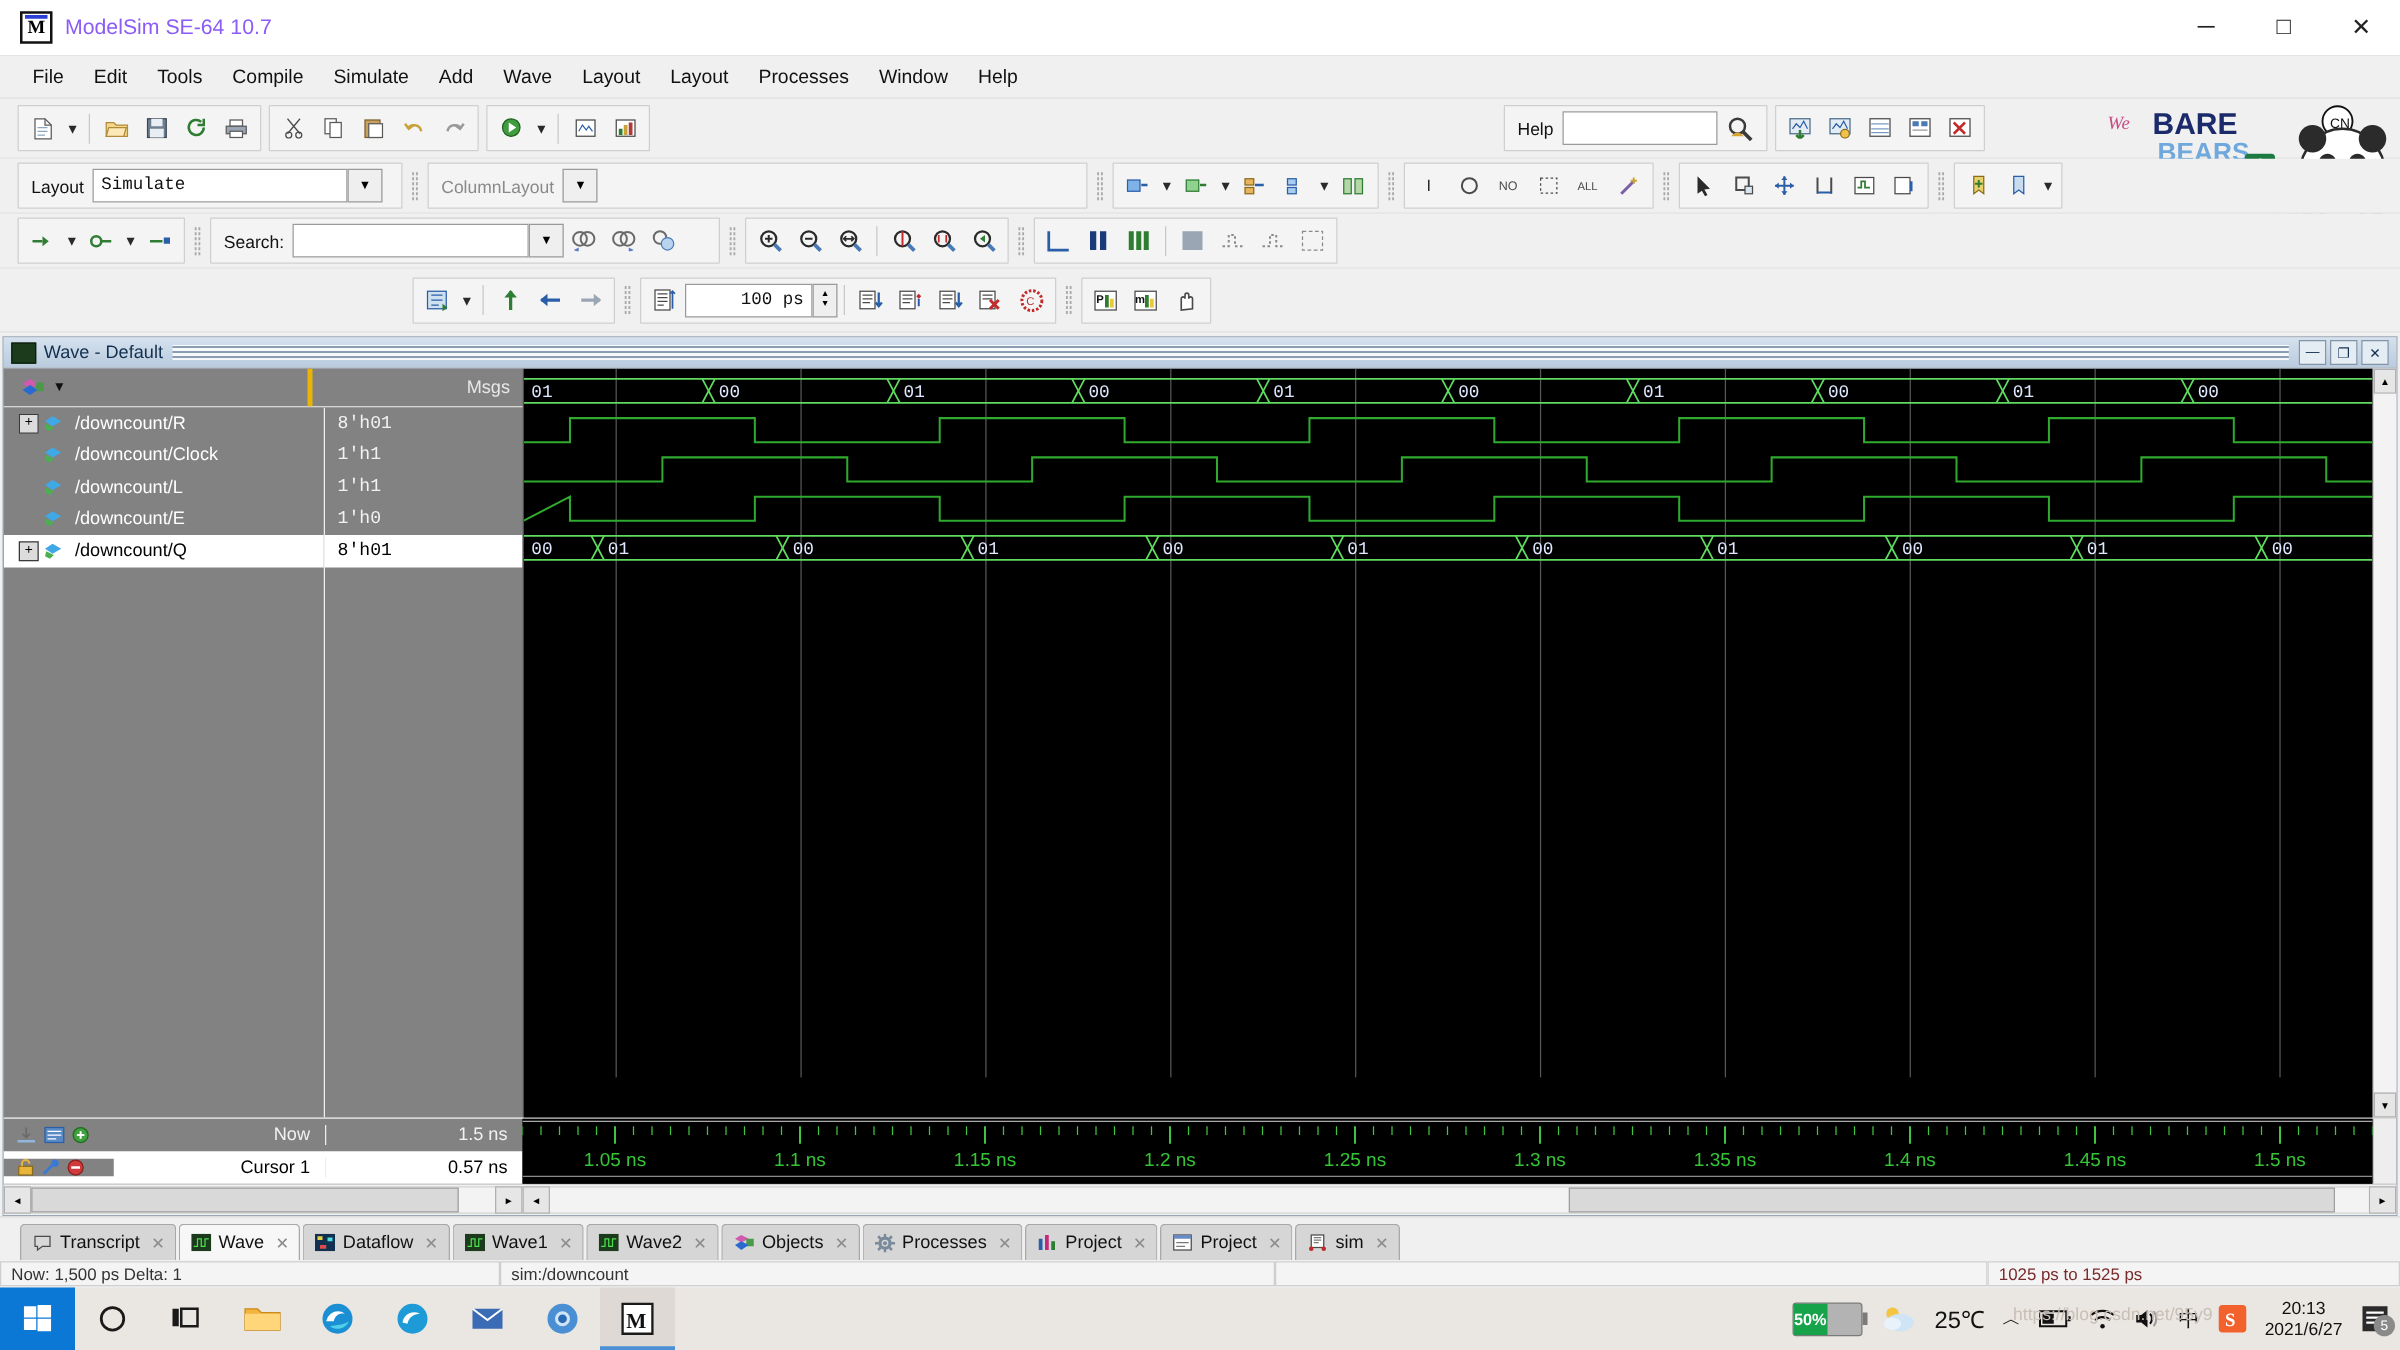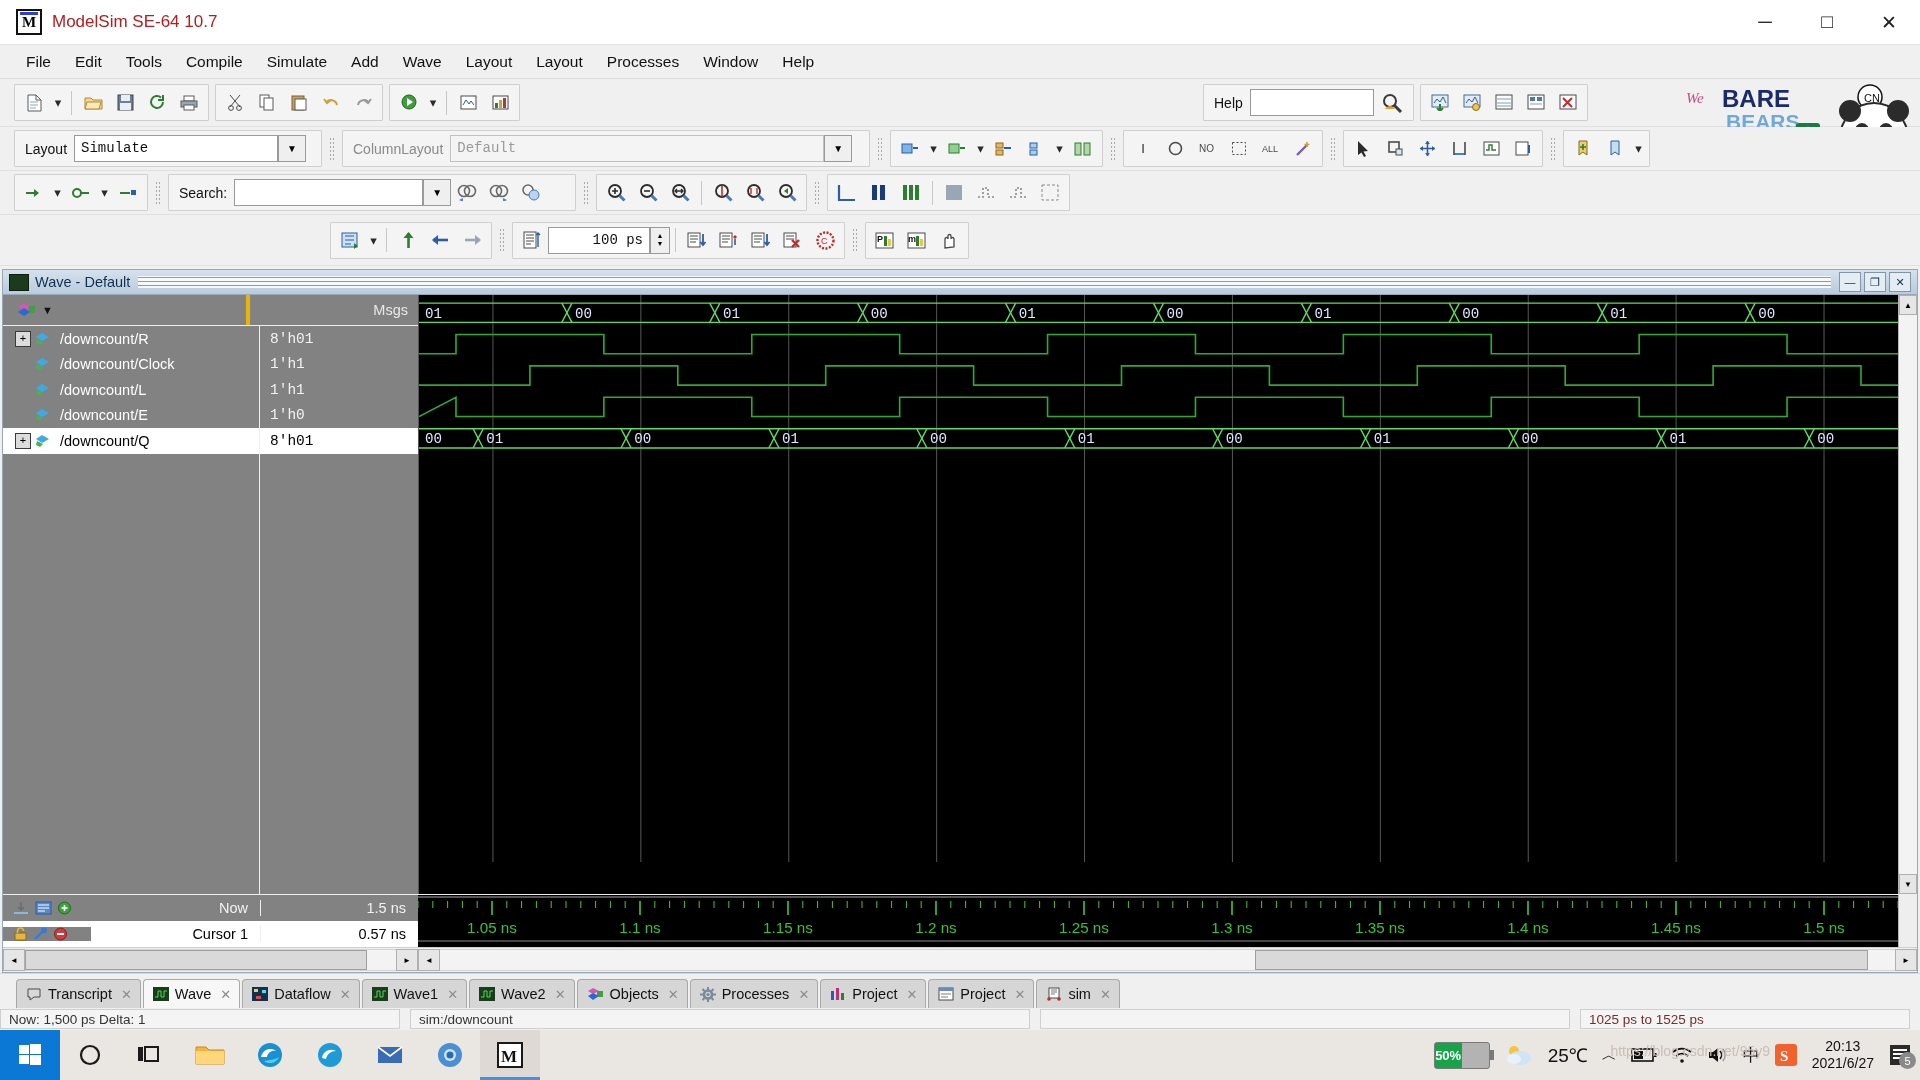--- a/index.html
+++ b/index.html
@@ -9,21 +9,21 @@
        display:flex;flex-direction:column;}
 
   
   .titlebar{height:44px;background:#fff;display:flex;align-items:center;
             border-bottom:1px solid #e3e3e3;flex:0 0 auto;}
   .winicon{width:26px;height:26px;margin-left:16px;margin-right:10px;
            border:2px solid #111;box-sizing:border-box;display:flex;align-items:center;
            justify-content:center;font-weight:bold;font-size:15px;font-family:"Liberation Serif",serif;
            background:#fff;position:relative;}
   .winicon:before{content:"";position:absolute;left:2px;right:2px;top:1px;height:3px;background:#2b3fd4;}
-  .wintitle{font-size:17px;color:#b91c1c;}
+  .wintitle{font-size:17px;color:#8b5cf6;}
   .wbtns{margin-left:auto;display:flex;}
   .wbtn{width:62px;height:44px;display:flex;align-items:center;justify-content:center;
         font-size:19px;color:#222;}
 
   
   .menubar{height:33px;background:#f0f0f0;display:flex;align-items:center;padding-left:14px;
            border-bottom:1px solid #dcdcdc;flex:0 0 auto;}
   .menubar .mi{padding:4px 12px;font-size:15.5px;color:#111;}
 
   
@@ -118,21 +118,21 @@
           flex:0 0 auto;border-top:1px solid #d8d8d8;}
   .tab{height:28px;display:flex;align-items:center;gap:6px;padding:0 8px 0 9px;
        background:#d6d6d6;border:1px solid #a8a8a8;border-bottom:none;
        border-radius:4px 4px 0 0;margin-right:2px;font-size:14.5px;color:#111;}
   .tab.active{background:#f7f7f7;}
   .tabx{color:#8c8c8c;font-size:13px;margin-left:3px;}
 
   .statusbar{height:22px;display:flex;align-items:center;background:#f0f0f0;flex:0 0 auto;
              font-size:13.5px;color:#333;}
   .sbcell{border:1px solid #cfcfcf;height:20px;display:flex;align-items:center;
-          padding:0 8px;margin-right:10px;box-sizing:border-box;background:#f4f4f4;}
+          padding:0 8px;margin-right:0;box-sizing:border-box;background:#f4f4f4;}
 
   
   .taskbar{position:absolute;left:0;top:1030px;width:1920px;height:50px;background:#eae6e1;
            display:flex;align-items:center;}
   .startbtn{width:60px;height:50px;background:#0a78d4;display:flex;align-items:center;justify-content:center;}
   .searchbox{width:510px;height:38px;margin-left:8px;background:#e8f0fa;border:1px solid #8fb8e0;
              display:flex;align-items:center;}
   .searchinner{flex:1 1 auto;height:30px;background:#fff;margin:0 8px;display:flex;align-items:center;
                padding-left:18px;font-size:18px;color:#2b2b2b;}
   .tbicon{width:60px;height:50px;display:flex;align-items:center;justify-content:center;}
@@ -365,21 +365,20 @@
 
   <div class="tbrow">
     <div class="tgroup" style="margin-left:14px;width:300px;">
       <div class="tlabel">Layout</div>
       <input class="tinput" style="width: 190px;" value="Simulate">
       <div class="ddbtn">▼</div>
     </div>
     <div class="dots"></div>
     <div class="tgroup" style="width:520px;">
       <div class="tlabel dim">ColumnLayout</div>
-      <input class="tinput gray" style="width: 360px;" value="Default">
       <div class="ddbtn">▼</div>
     </div>
     <div class="dots"></div>
     <div class="tgroup">
       <div class="tbtn">
         <svg width="18" height="16" viewBox="0 0 18 16">
             <rect x="1" y="3" width="10" height="9" fill="#7fb3e8" stroke="#2a5ea8"></rect>
             <path d="M12 7h5" stroke="#2a5ea8" stroke-width="2"></path>
           </svg>
       </div>

